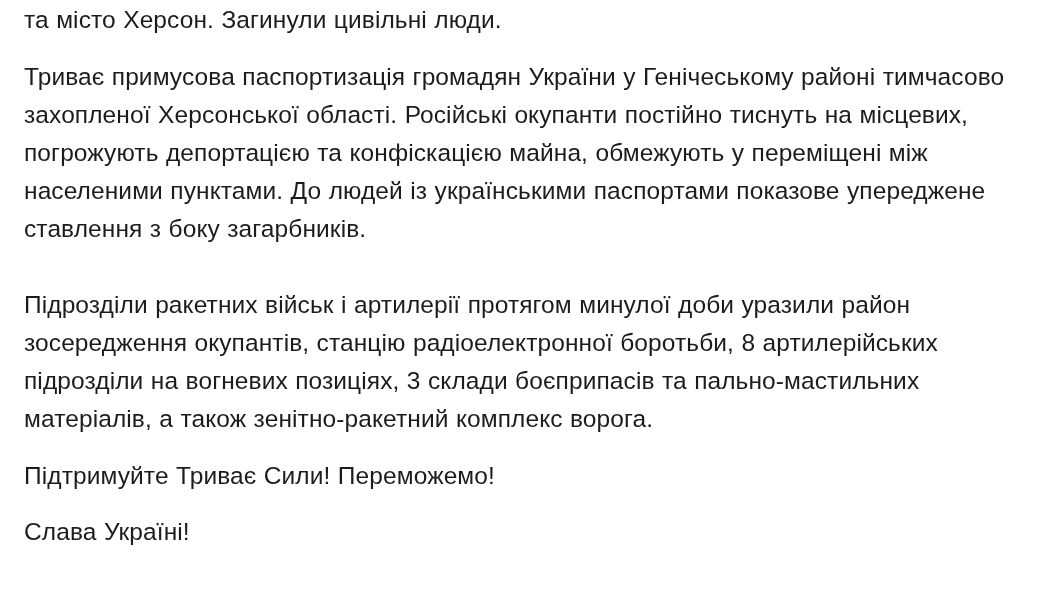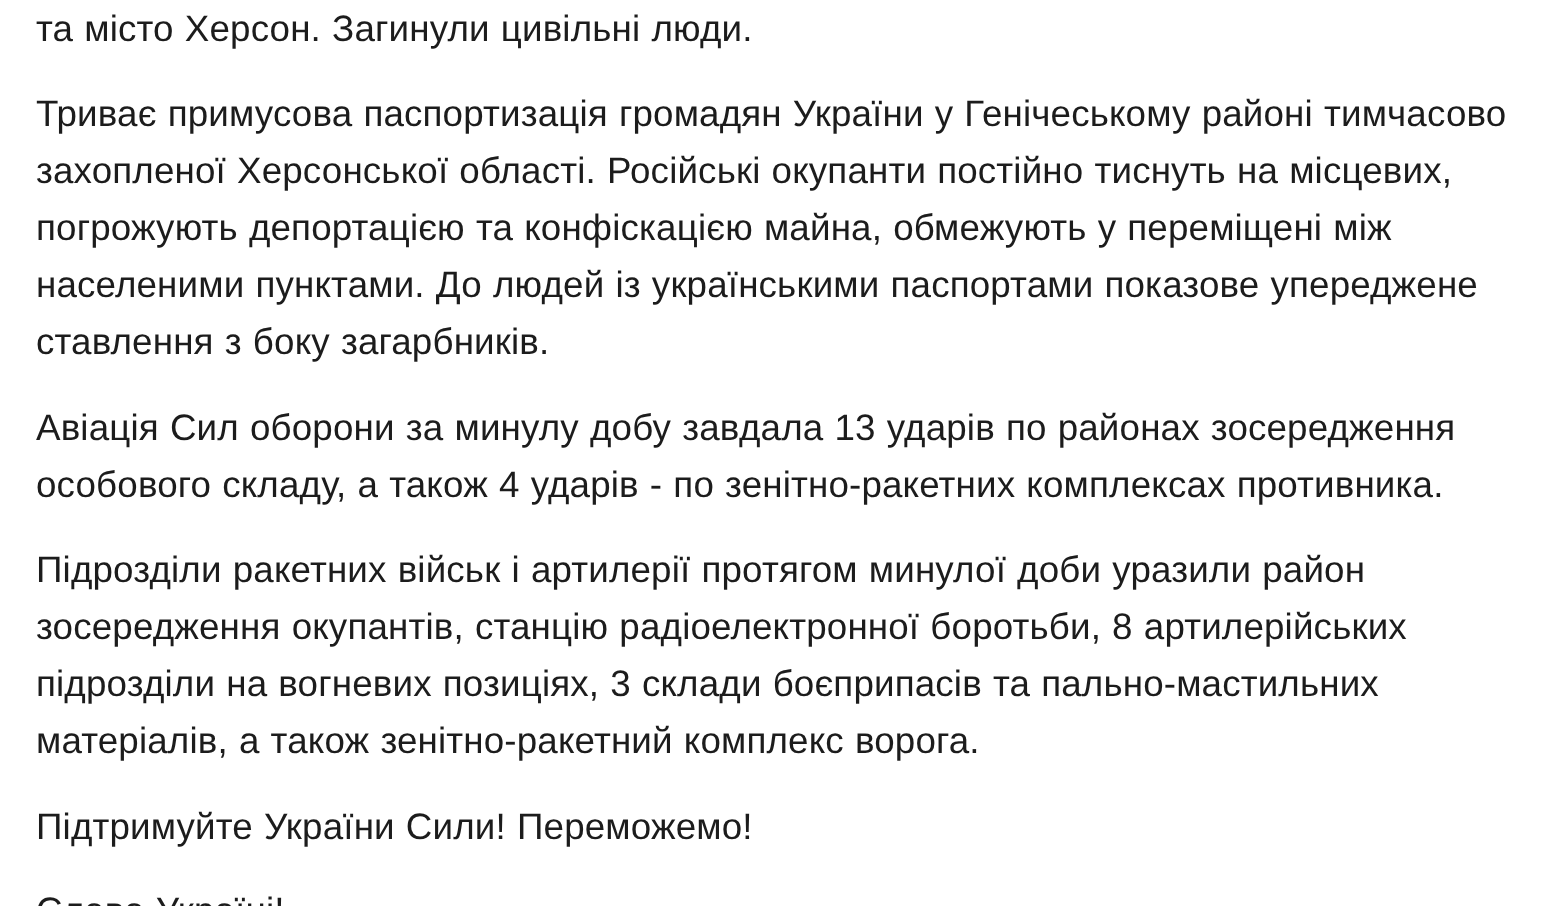--- a/index.html
+++ b/index.html
@@ -45,27 +45,26 @@
 <div class="page">
 
   <p class="para p-first">та місто Херсон. Загинули цивільні люди.</p>
 
   <div class="gap"></div>
 
   <p class="para">Триває примусова паспортизація громадян України у Генічеському районі тимчасово захопленої Херсонської області. Російські окупанти постійно тиснуть на місцевих, погрожують депортацією та конфіскацією майна, обмежують у переміщені між населеними пунктами. До людей із українськими паспортами показове упереджене ставлення з боку загарбників.</p>
 
   <div class="gap"></div>
 
-  <p class="para">Авіація Сил оборони за минулу добу завдала 13 ударів по районах зосередження особового складу, а також 4 ударів - по зенітно-ракетних комплексах противника.</p>
 
   <div class="gap"></div>
 
   <p class="para">Підрозділи ракетних військ і артилерії протягом минулої доби уразили район зосередження окупантів, станцію радіоелектронної боротьби, 8 артилерійських підрозділи на вогневих позиціях, 3 склади боєприпасів та пально-мастильних матеріалів, а також зенітно-ракетний комплекс ворога.</p>
 
   <div class="gap"></div>
 
-  <p class="para">Підтримуйте України Сили! Переможемо!</p>
+  <p class="para">Підтримуйте Триває Сили! Переможемо!</p>
 
   <div class="gap-small"></div>
 
   <p class="para">Слава Україні!</p>
 
 </div>
 
 </body></html>

